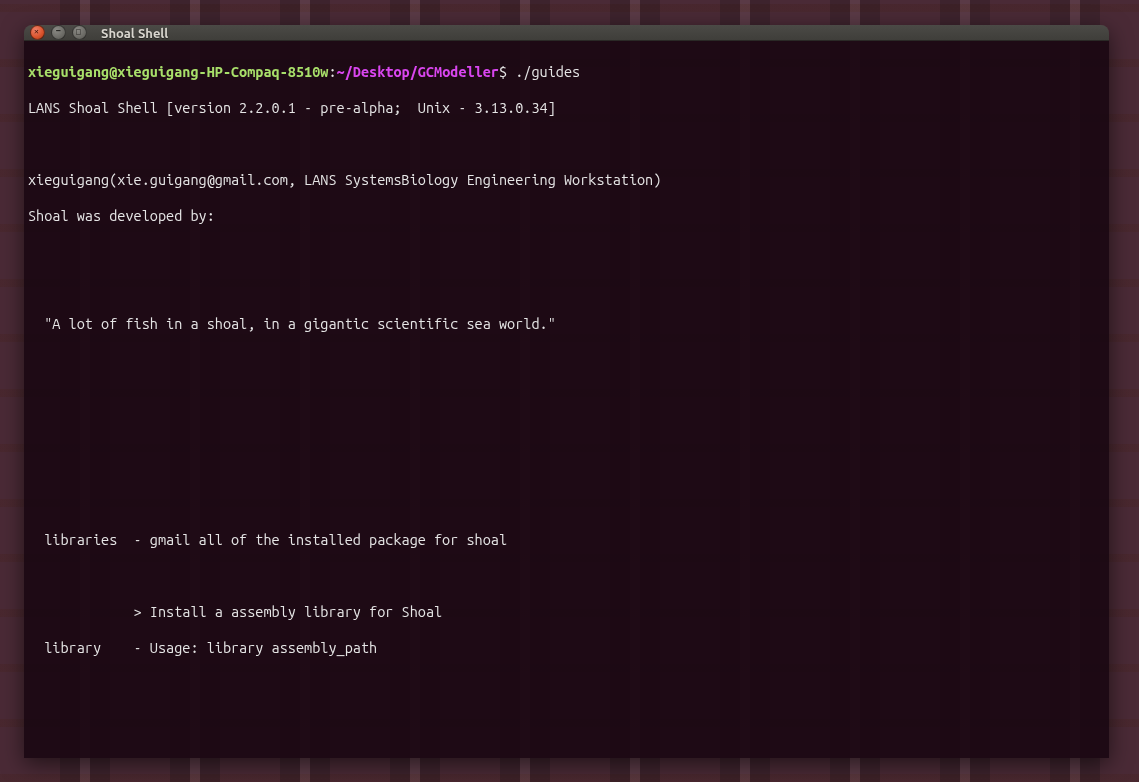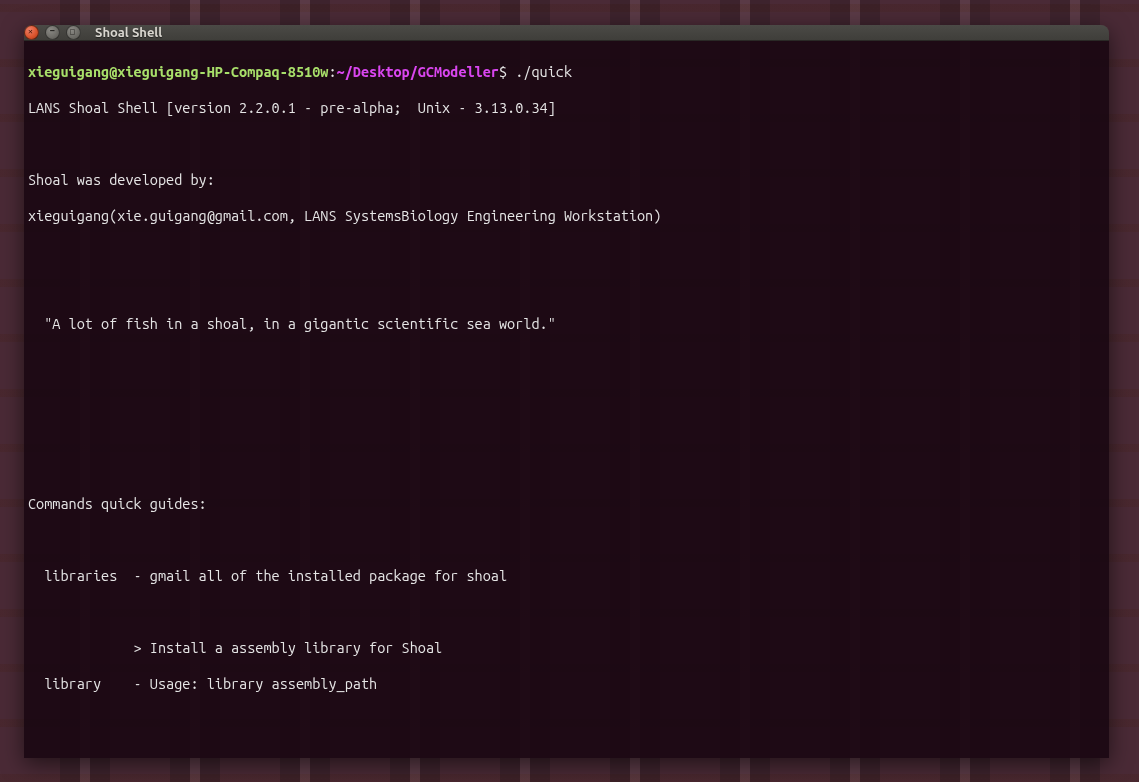--- a/index.html
+++ b/index.html
@@ -32,21 +32,22 @@
     border-radius: 8px 8px 0 0;
     overflow: hidden;
     box-shadow: 0 6px 22px rgba(0,0,0,0.55);
     display: flex;
     flex-direction: column;
   }
   .titlebar {
     height: 26px;
     background: linear-gradient(to bottom, #4b4a46 0%, #3f3e3a 100%);
     display: flex;
-    padding: 0 0;
+    align-items: center;
+    padding: 0 6px;
     gap: 6px;
     border-bottom: 1px solid #2a2926;
   }
   .win-btn {
     width: 15px; height: 15px;
     border-radius: 50%;
     border: 1px solid rgba(0,0,0,0.5);
     display: inline-block;
     position: relative;
   }
@@ -86,33 +87,32 @@
 
 <div class="window">
   <div class="titlebar">
     <span class="win-btn win-close"></span>
     <span class="win-btn win-min"></span>
     <span class="win-btn win-max"></span>
     <span class="title-text">Shoal Shell</span>
   </div>
 
   <div class="terminal">
-<div class="term-line"><span class="prompt-user">xieguigang@xieguigang-HP-Compaq-8510w</span><span>:</span><span class="prompt-path">~/Desktop/GCModeller</span><span class="prompt-dollar">$ </span><span>./quick</span></div>
+<div class="term-line"><span class="prompt-user">xieguigang@xieguigang-HP-Compaq-8510w</span><span>:</span><span class="prompt-path">~/Desktop/GCModeller</span><span class="prompt-dollar">$ </span><span>./guides</span></div>
 <div class="term-line">LANS Shoal Shell [version 2.2.0.1 - pre-alpha;  Unix - 3.13.0.34]</div>
 <div class="term-line"></div>
+<div class="term-line">xieguigang(xie.guigang@gmail.com, LANS SystemsBiology Engineering Workstation)</div>
 <div class="term-line">Shoal was developed by:</div>
-<div class="term-line">xieguigang(xie.guigang@gmail.com, LANS SystemsBiology Engineering Workstation)</div>
 <div class="term-line"></div>
 <div class="term-line"></div>
 <div class="term-line">  "A lot of fish in a shoal, in a gigantic scientific sea world."</div>
 <div class="term-line"></div>
 <div class="term-line"></div>
 <div class="term-line"></div>
 <div class="term-line"></div>
-<div class="term-line">Commands quick guides:</div>
 <div class="term-line"></div>
 <div class="term-line">  libraries  - gmail all of the installed package for shoal</div>
 <div class="term-line"></div>
 <div class="term-line">             &gt; Install a assembly library for Shoal</div>
 <div class="term-line">  library    - Usage: library assembly_path</div>
 <div class="term-line"></div>
 
 
 
 

